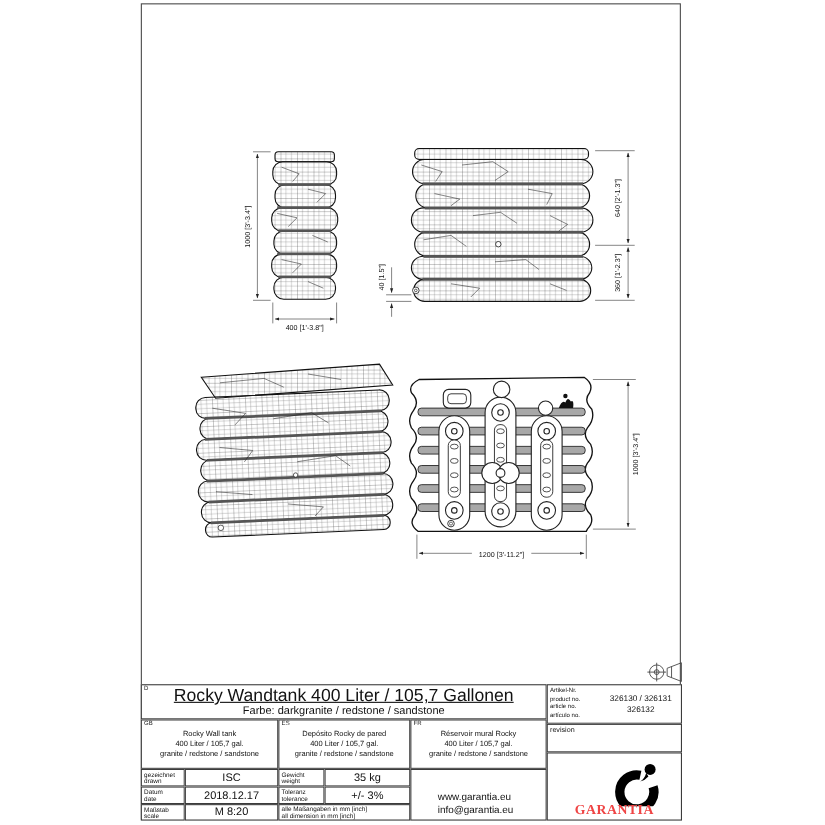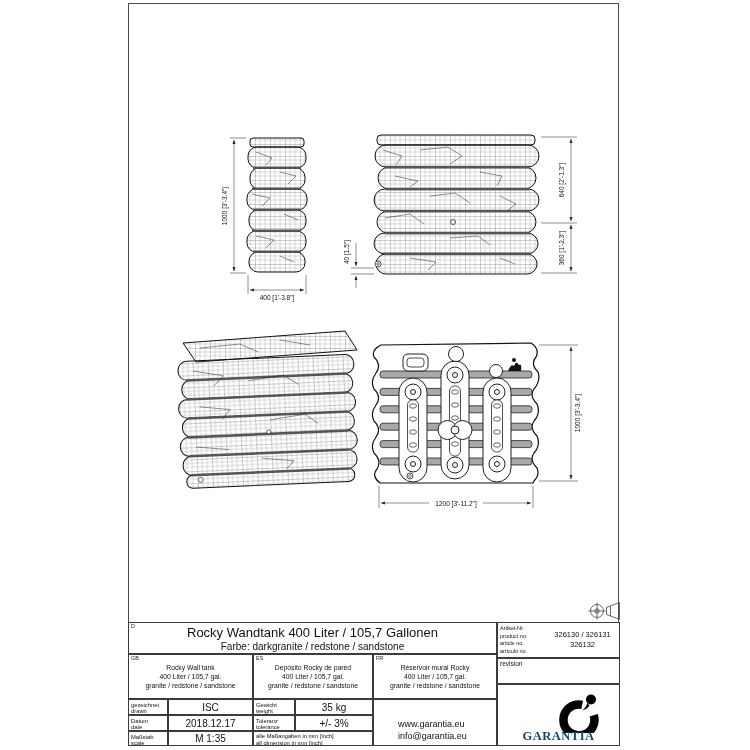--- a/index.html
+++ b/index.html
@@ -4,36 +4,36 @@
 <style>
   html,body{margin:0;padding:0;background:#fff;}
   .page{position:relative;width:750px;height:750px;background:#ffffff;
         font-family:"Liberation Sans",sans-serif;color:#111;overflow:hidden;}
   .frame{position:absolute;left:128px;top:3px;width:491px;height:742px;
          border:1px solid #4a4a4a;box-sizing:border-box;}
   .dsvg{position:absolute;left:0;top:0;}
   .cell{position:absolute;border:1px solid #3c3c3c;box-sizing:border-box;background:#fff;}
   .zone{position:absolute;top:0px;left:2px;font-size:5.5px;color:#222;}
   .title-wrap{padding-top:3px;text-align:center;}
-  .t1{font-size:13px;line-height:14px;}
+  .t1{font-size:16px;line-height:14px;text-decoration:underline;}
   .t2{font-size:10px;line-height:13px;}
   .art{display:flex;}
   .art-labels{width:46px;font-size:5.5px;line-height:7.6px;padding:2px 0 0 2px;}
   .art-vals{flex:1;text-align:center;font-size:7.5px;line-height:9.5px;padding-top:7px;}
   .rev{font-size:6.5px;padding:1px 0 0 2px;}
   .lang-lines{padding-top:8px;text-align:center;font-size:6.8px;line-height:9px;}
   .lbl{font-size:5.8px;line-height:6.6px;padding:1.5px 0 0 2px;}
   .val{display:flex;align-items:center;justify-content:center;font-size:10px;}
   .units{font-size:5.8px;line-height:6.8px;padding:1px 0 0 2px;}
   .www{display:flex;flex-direction:column;justify-content:flex-end;
        padding:0 0 3px 14px;font-size:9px;line-height:11.5px;}
   .logo-cell{overflow:hidden;}
   .brand{position:absolute;left:0;right:0;bottom:1px;text-align:center;
          font-family:"Liberation Serif",serif;font-weight:bold;
-         font-size:12.5px;letter-spacing:0.5px;color:#0c4a6e;}
+         font-size:12.5px;letter-spacing:0.5px;color:#ef4444;}
 </style>
 </head>
 <body>
 
 <div class="page">
   <div class="frame"></div>
 
   <svg class="dsvg" width="750" height="750" viewBox="0 0 750 750">
     <defs>
       <pattern id="rock" width="15" height="12" patternUnits="userSpaceOnUse">
@@ -333,21 +333,21 @@
   <div class="cell lbl" style="left:128px;top:715px;width:40px;height:16px;">
     <div>Datum</div>
     <div>date</div>
   </div>
   <div class="cell val" style="left:168px;top:715px;width:85px;height:16px;">2018.12.17</div>
 
   <div class="cell lbl" style="left:128px;top:731px;width:40px;height:15px;">
     <div>Maßstab</div>
     <div>scale</div>
   </div>
-  <div class="cell val" style="left:168px;top:731px;width:85px;height:15px;">M 1:35</div>
+  <div class="cell val" style="left:168px;top:731px;width:85px;height:15px;">M 8:20</div>
 
   <div class="cell lbl" style="left:253px;top:699px;width:42px;height:16px;">
     <div>Gewicht</div>
     <div>weight</div>
   </div>
   <div class="cell val" style="left:295px;top:699px;width:78px;height:16px;">35 kg</div>
 
   <div class="cell lbl" style="left:253px;top:715px;width:42px;height:16px;">
     <div>Toleranz</div>
     <div>tolerance</div>

